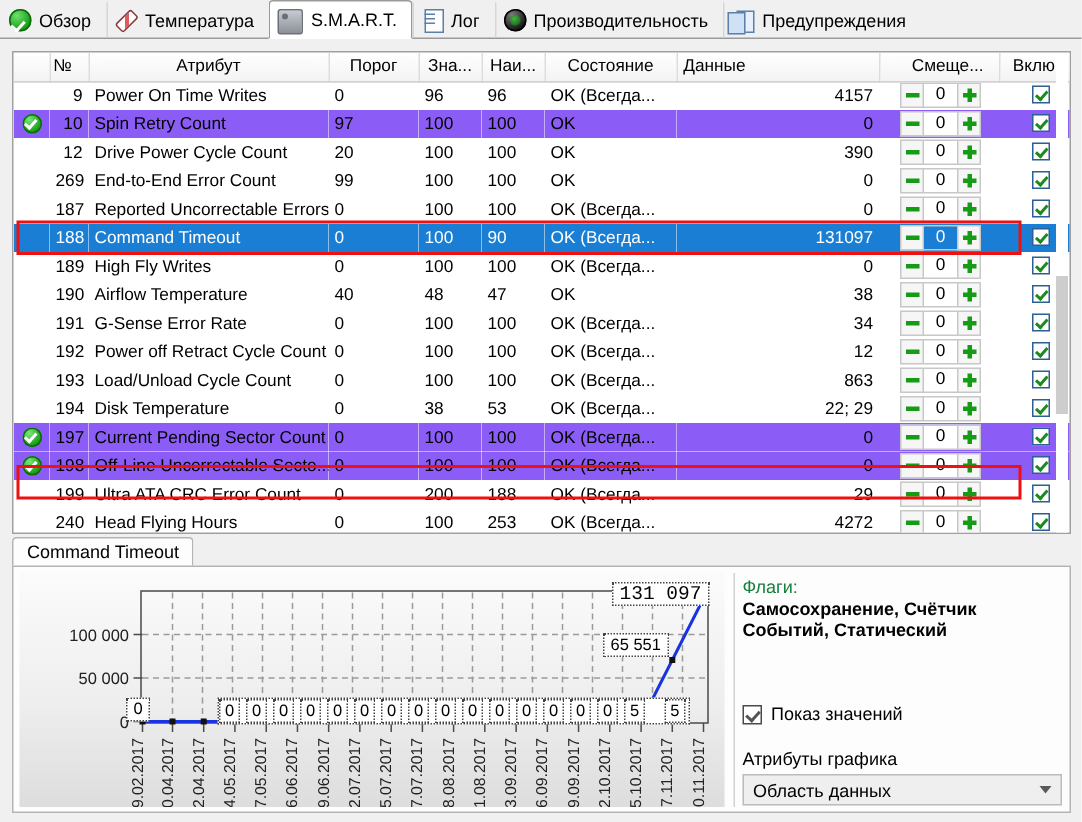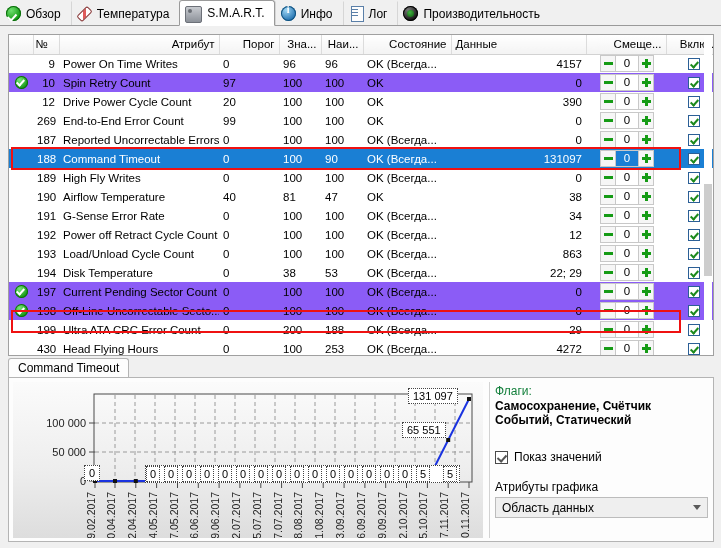--- a/index.html
+++ b/index.html
@@ -53,21 +53,21 @@
   
   .tablewrap{
     position:absolute;left:8px;top:34px;width:706px;height:322px;
     background:#fff;border:1px solid #a0a0a0;box-sizing:border-box;overflow:hidden;
   }
   table.smart{border-collapse:collapse;table-layout:fixed;width:697px;font-size:11.5px;}
   table.smart th{
     height:19px;padding:0 4px;box-sizing:border-box;
     background:linear-gradient(#ffffff,#f3f3f3);
     border-right:1px solid #dcdcdc;border-bottom:1px solid #d2d2d2;
-    font-weight:normal;text-align:right;vertical-align:middle;
+    font-weight:normal;text-align:center;vertical-align:middle;
     white-space:nowrap;overflow:hidden;color:#000;
   }
   table.smart td{
     height:19px;padding:0 4px;box-sizing:border-box;
     vertical-align:middle;white-space:nowrap;overflow:hidden;
   }
   tr.alt td{background:#8b5cf6;}
   tr.sel td{background:#1a7fd4;color:#fff;}
   td.num{text-align:right;}
   td.c{text-align:center;}
@@ -132,21 +132,21 @@
     background:#fdfdfd;border:1px solid #b4b4b4;
   }
 
   .chartbox{position:absolute;left:4px;top:4px;width:470px;height:156px;
     background:linear-gradient(#fbfbfb 0%,#eeeeee 55%,#dddddd 100%);overflow:hidden;}
   .chart-svg{position:absolute;left:0;top:0;}
 
   .rightpanel{position:absolute;left:486px;top:6px;width:214px;height:152px;font-size:12px;}
   .rp-label{color:#15803d;}
   .rp-flags{font-weight:bold;color:#000;line-height:14px;margin-top:1px;}
-  .rp-check{display:flex;align-items:center;gap:6px;margin-top:23px;}
+  .rp-check{display:flex;align-items:center;gap:6px;margin-top:42px;}
   .bigchk{width:13px;height:13px;box-sizing:border-box;border:1px solid #4a4a4a;background:#fff;position:relative;flex:0 0 13px;}
   .bigchk:after{content:"";position:absolute;left:3px;top:1px;width:4px;height:7px;border:solid #555;border-width:0 2px 2px 0;transform:rotate(42deg);}
   .rp-attr-label{margin-top:16px;}
   .combo{
     margin-top:3px;width:213px;height:21px;box-sizing:border-box;
     border:1px solid #bcbcbc;background:#efefef;
     display:flex;align-items:center;padding:0 6px;justify-content:space-between;font-size:12px;
   }
   .caret{width:0;height:0;border-left:4px solid transparent;border-right:4px solid transparent;border-top:5px solid #5a5a5a;}
   .divline{position:absolute;left:480px;top:4px;width:1px;height:156px;background:#d2d2d2;}
@@ -165,32 +165,34 @@
       <span class="ico">
           <span class="ico-thermo" style="display:block"></span>
         </span>
       <span>Температура</span>
     </div>
     <div class="tab active">
       <span class="ico ico-hdd"></span>
       <span>S.M.A.R.T.</span>
     </div>
     <div class="tab">
-      <span class="ico ico-info"></span>
-      <span>Инфо</span>
-    </div>
-    <div class="tab">
       <span class="ico">
           <span class="ico-doc" style="display:block"></span>
         </span>
       <span>Лог</span>
     </div>
     <div class="tab">
       <span class="ico ico-perf"></span>
       <span>Производительность</span>
+    </div>
+    <div class="tab">
+      <span class="ico">
+          <span class="ico-warn" style="display:block"></span>
+        </span>
+      <span>Предупреждения</span>
     </div>
   </div>
 
   <div class="tablewrap">
     <table class="smart">
       <thead>
         <tr>
           <th class="c-flag"></th>
           <th class="c-id" style="text-align:left;padding-left:2px">№</th>
           <th class="c-attr">Атрибут</th>
@@ -364,21 +366,21 @@
                 </div>
               </div>
             </td>
             <td class="c-enabled c"><span class="chk"></span></td>
           </tr>
           <tr>
             <td class="c-flag c"></td>
             <td class="c-id">190</td>
             <td class="c-attr">Airflow Temperature</td>
             <td class="c-thr">40</td>
-            <td class="c-val">81</td>
+            <td class="c-val">48</td>
             <td class="c-worst">47</td>
             <td class="c-state">OK</td>
             <td class="c-data num">38</td>
             <td class="c-ofsgap"></td>
             <td class="c-ofs" style="padding:0 2px">
               <div class="spin">
                 <div class="bt">
                   <span class="minus"></span>
                 </div>
                 <div class="mid">0</div>
@@ -545,21 +547,21 @@
                 <div class="mid">0</div>
                 <div class="bt">
                   <span class="plus"></span>
                 </div>
               </div>
             </td>
             <td class="c-enabled c"><span class="chk"></span></td>
           </tr>
           <tr>
             <td class="c-flag c"></td>
-            <td class="c-id">430</td>
+            <td class="c-id">240</td>
             <td class="c-attr">Head Flying Hours</td>
             <td class="c-thr">0</td>
             <td class="c-val">100</td>
             <td class="c-worst">253</td>
             <td class="c-state">OK (Всегда...</td>
             <td class="c-data num">4272</td>
             <td class="c-ofsgap"></td>
             <td class="c-ofs" style="padding:0 2px">
               <div class="spin">
                 <div class="bt">
@@ -687,21 +689,21 @@
               <text x="331.1" y="110" font-size="10.5" font-family="Liberation Sans, sans-serif" fill="#222" text-anchor="end" transform="rotate(-90 331.1,110)">03.09.2017</text>
               <text x="351.9" y="110" font-size="10.5" font-family="Liberation Sans, sans-serif" fill="#222" text-anchor="end" transform="rotate(-90 351.9,110)">16.09.2017</text>
               <text x="372.7" y="110" font-size="10.5" font-family="Liberation Sans, sans-serif" fill="#222" text-anchor="end" transform="rotate(-90 372.7,110)">29.09.2017</text>
               <text x="393.5" y="110" font-size="10.5" font-family="Liberation Sans, sans-serif" fill="#222" text-anchor="end" transform="rotate(-90 393.5,110)">12.10.2017</text>
               <text x="414.4" y="110" font-size="10.5" font-family="Liberation Sans, sans-serif" fill="#222" text-anchor="end" transform="rotate(-90 414.4,110)">25.10.2017</text>
               <text x="435.2" y="110" font-size="10.5" font-family="Liberation Sans, sans-serif" fill="#222" text-anchor="end" transform="rotate(-90 435.2,110)">07.11.2017</text>
               <text x="456.0" y="110" font-size="10.5" font-family="Liberation Sans, sans-serif" fill="#222" text-anchor="end" transform="rotate(-90 456.0,110)">20.11.2017</text>
             </g>
         </svg>
 
-        <div style="position:absolute;left:395px;top:6px;background:#fff;border:1px dotted #444;padding:0 4px;font-size:11px;line-height:14px;">
+        <div style="position:absolute;left:395px;top:6px;background:#fff;border:1px dotted #444;padding:0 4px;font-size:13px;line-height:14px;font-family:Liberation Mono, monospace;">
           <span>131 097</span>
         </div>
         <div style="position:absolute;left:389px;top:40px;background:#fff;border:1px dotted #444;padding:0 4px;font-size:11px;line-height:14px;">
           <span>65 551</span>
         </div>
         <div style="position:absolute;left:71px;top:83px;background:#fff;border:1px dotted #444;padding:0 4px;font-size:11px;line-height:14px;">
           <span>0</span>
         </div>
 
         <div id="zerostrip" style="position:absolute;left:132px;top:83px;width:313px;height:16px;border:1px dotted #444;background:#fff;overflow:hidden;">

